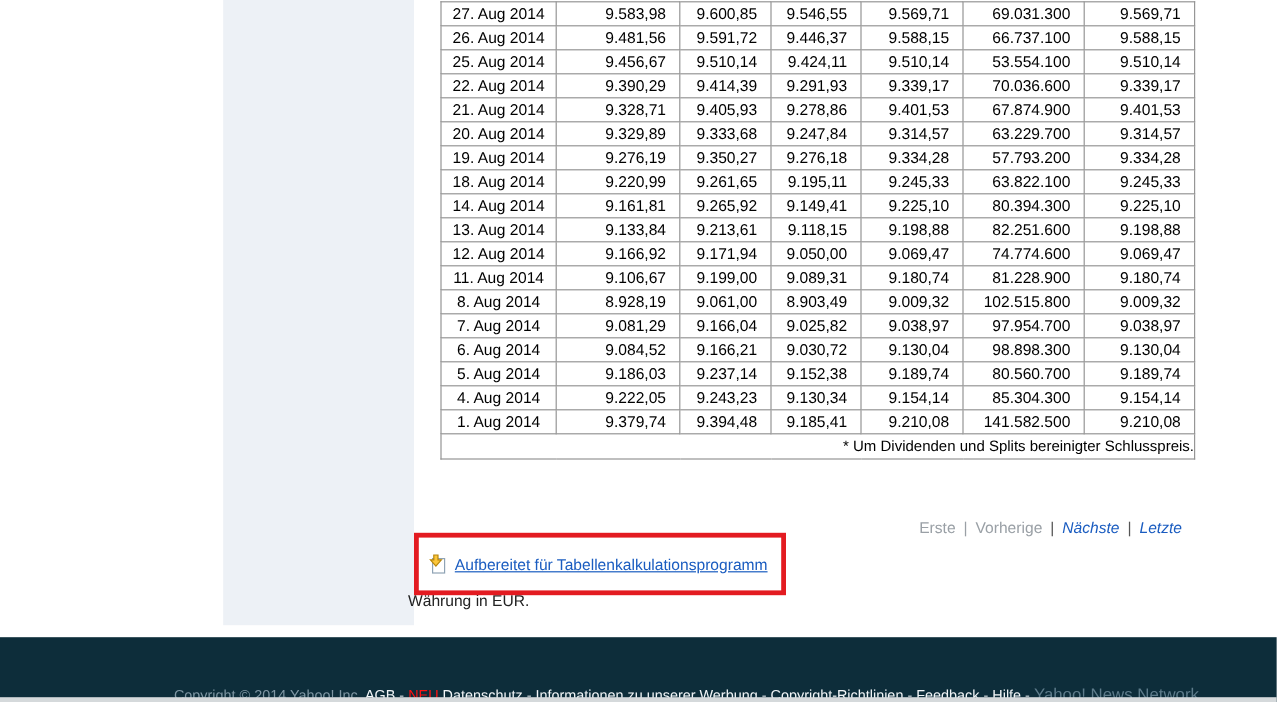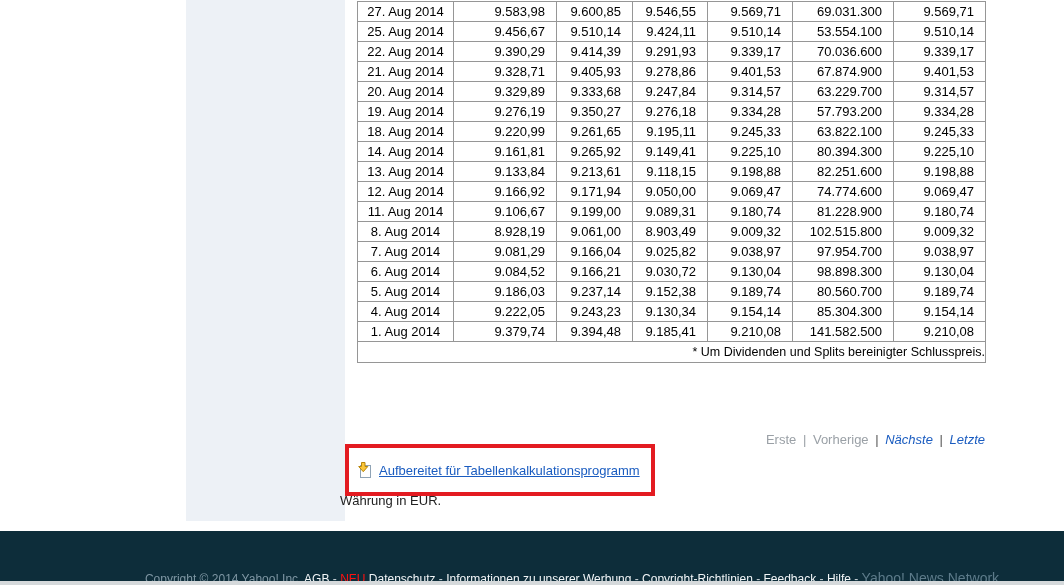--- a/index.html
+++ b/index.html
@@ -15,21 +15,21 @@
 
   
   .sidebar-panel {
     position: absolute;
     left: 186px; top: 0;
     width: 159px; height: 521px;
     background: #edf1f6;
   }
 
   
-  .table-wrap { position: absolute; left: 357px; top: 1px; }
+  .table-wrap { position: absolute; left: 367px; top: 1px; }
   table.prices {
     border-collapse: collapse;
     table-layout: fixed;
     width: 628px;
     font-size: 13px;
   }
   table.prices td {
     border: 1px solid #969696;
     height: 20px;
     padding: 0 11px 0 0;
@@ -140,20 +140,29 @@
         <tr>
           <td class="date">27. Aug 2014</td>
           <td class="num">9.583,98</td>
           <td class="num">9.600,85</td>
           <td class="num">9.546,55</td>
           <td class="num">9.569,71</td>
           <td class="num">69.031.300</td>
           <td class="num">9.569,71</td>
         </tr>
         <tr>
+          <td class="date">26. Aug 2014</td>
+          <td class="num">9.481,56</td>
+          <td class="num">9.591,72</td>
+          <td class="num">9.446,37</td>
+          <td class="num">9.588,15</td>
+          <td class="num">66.737.100</td>
+          <td class="num">9.588,15</td>
+        </tr>
+        <tr>
           <td class="date">25. Aug 2014</td>
           <td class="num">9.456,67</td>
           <td class="num">9.510,14</td>
           <td class="num">9.424,11</td>
           <td class="num">9.510,14</td>
           <td class="num">53.554.100</td>
           <td class="num">9.510,14</td>
         </tr>
         <tr>
           <td class="date">22. Aug 2014</td>

